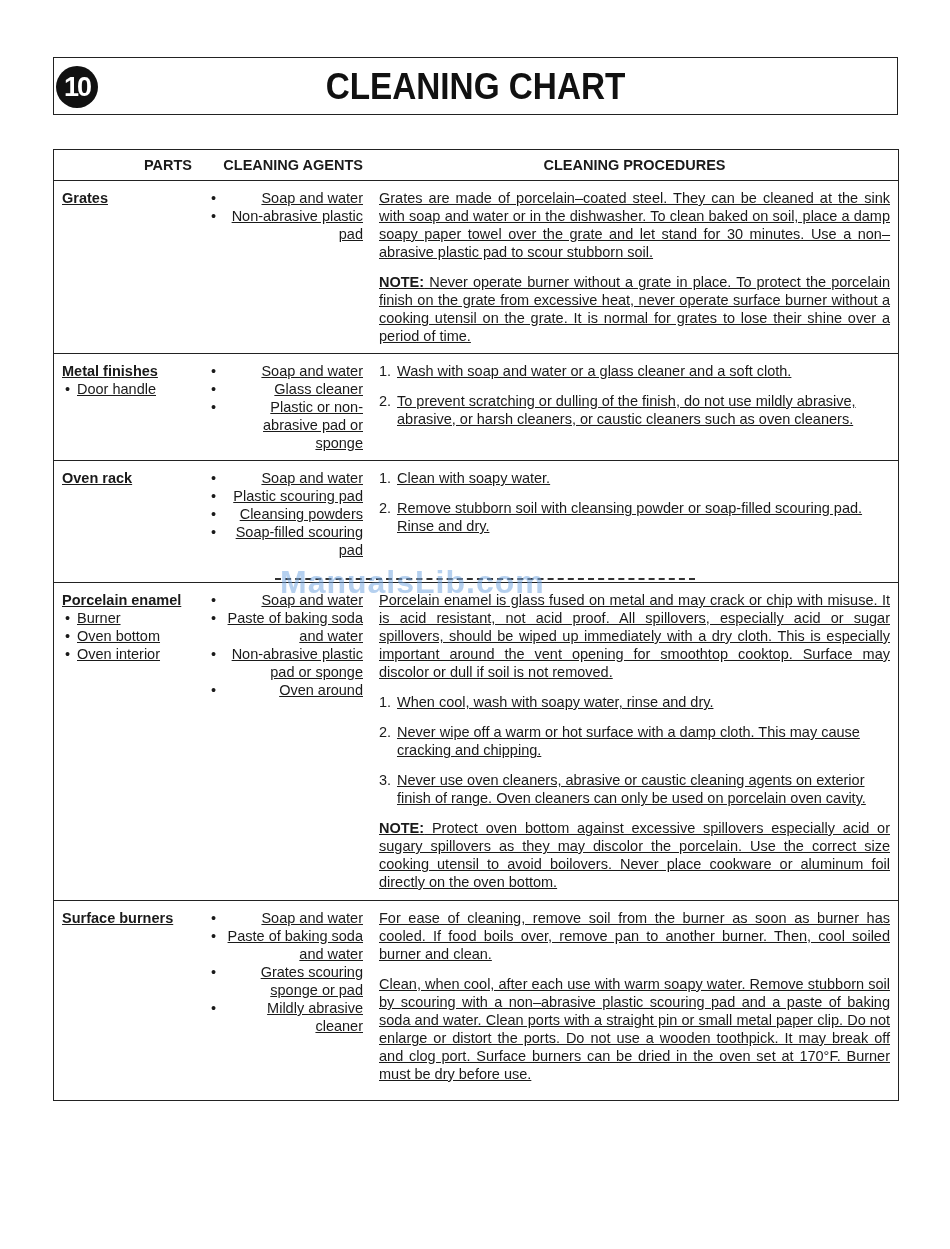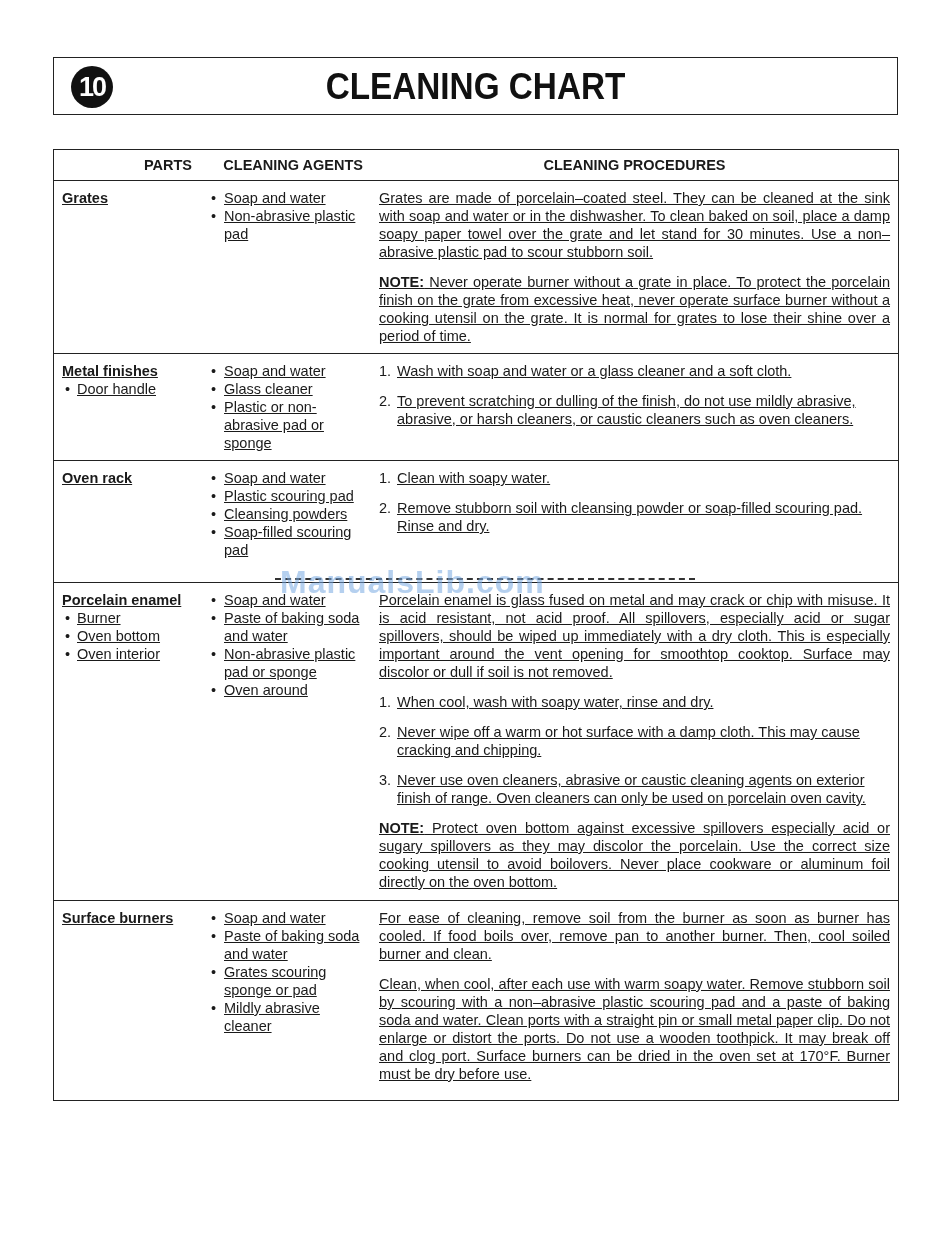--- a/index.html
+++ b/index.html
@@ -1,21 +1,21 @@
 <!DOCTYPE html>
 <html><head>
 <meta charset="utf-8">
 <style>
   html, body { margin: 0; padding: 0; background: #ffffff; }
   body { width: 950px; height: 1249px; position: relative; overflow: hidden;
          font-family: "Liberation Sans", sans-serif; color: #1a1a1a; }
 
   .title-box { position: absolute; left: 53px; top: 57px; width: 845px; height: 58px;
                border: 1.5px solid #222; box-sizing: border-box; }
-  .badge { position: absolute; left: 17px; top: 8px; width: 42px; height: 42px; border-radius: 50%;
+  .badge { position: absolute; left: 2px; top: 8px; width: 42px; height: 42px; border-radius: 50%;
            background: #111; color: #fff; font-weight: bold; font-size: 27px; letter-spacing: -2px;
            display: flex; align-items: center; justify-content: center; font-family: "Liberation Sans", sans-serif; }
   .title { position: absolute; left: 0; right: 0; top: 8px; text-align: center; font-size: 37px;
            font-weight: bold; letter-spacing: 0px; transform: scaleX(0.9); color: #111; }
 
   table.chart { position: absolute; left: 53px; top: 149px; width: 846px; border-collapse: collapse;
                 border: 1.5px solid #222; font-size: 14.5px; line-height: 18px; }
   table.chart th { font-size: 14.5px; font-weight: bold; text-align: right; padding: 6px 8px 6px 8px;
                    border-bottom: 1.5px solid #222; height: 16px; }
   table.chart td { vertical-align: top; padding: 8px 8px 8px 8px; border-bottom: 1.5px solid #222; text-decoration: underline; }
@@ -23,21 +23,21 @@
   th.c-agents { width: 155px; }
   th.c-proc { text-align: center !important; }
   td.part-cell { width: 130px; }
   td.agent-cell { width: 155px; }
   td.proc-cell { padding-right: 10px; text-align: justify; }
 
   .part-name { font-weight: bold; }
   ul.sub, ul.agents { list-style: none; margin: 0; padding: 0; }
   ul.sub li, ul.agents li { position: relative; padding-left: 15px; }
   ul.sub li::before, ul.agents li::before { content: "\2022"; position: absolute; left: 3px; top: 0; }
-  ul.agents li { padding-left: 16px; }
+  ul.agents li { padding-left: 16px; text-align: right; }
 
   .para { margin: 0 0 12px 0; }
   .para:last-child { margin-bottom: 0; }
   .note-label { font-weight: bold; }
   .step { position: relative; padding-left: 18px; margin: 0 0 12px 0; text-align: left; }
   .step:last-child { margin-bottom: 0; }
   .step .num { position: absolute; left: 0; top: 0; }
 
   .watermark { position: absolute; left: 280px; top: 564px; font-size: 32px; font-weight: bold;
                color: rgba(120, 170, 225, 0.55); letter-spacing: 1px; pointer-events: none; }

